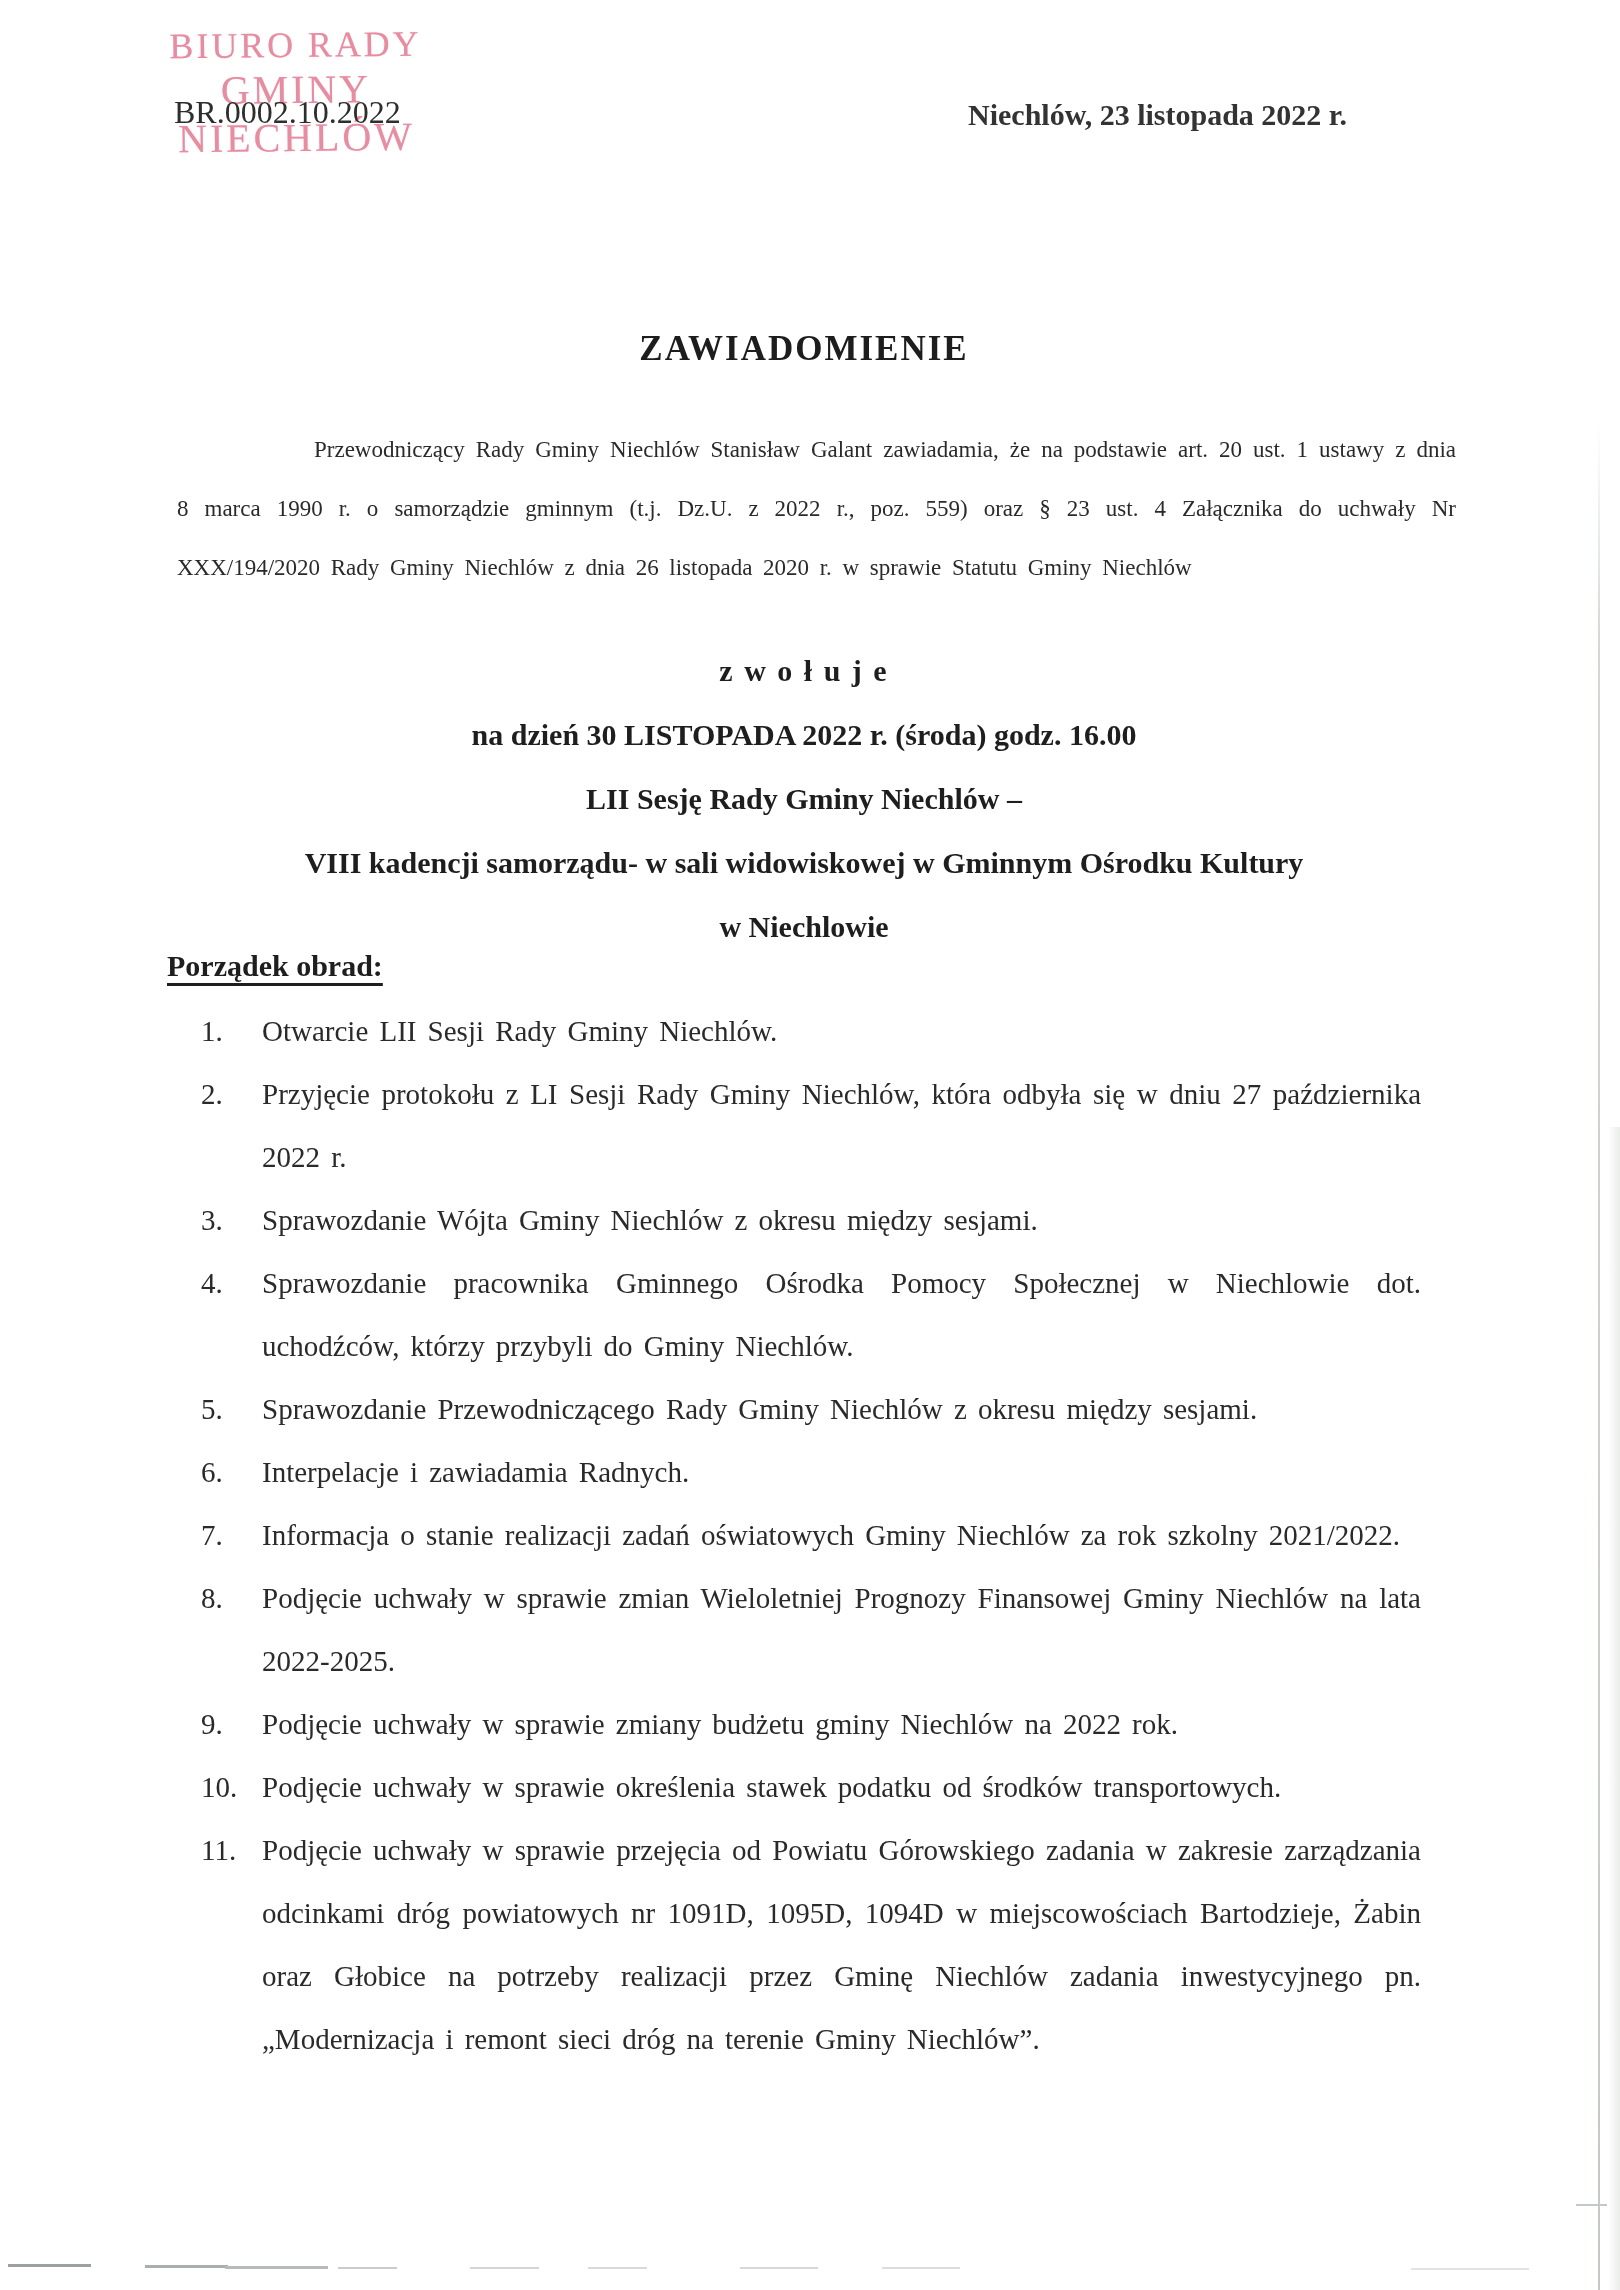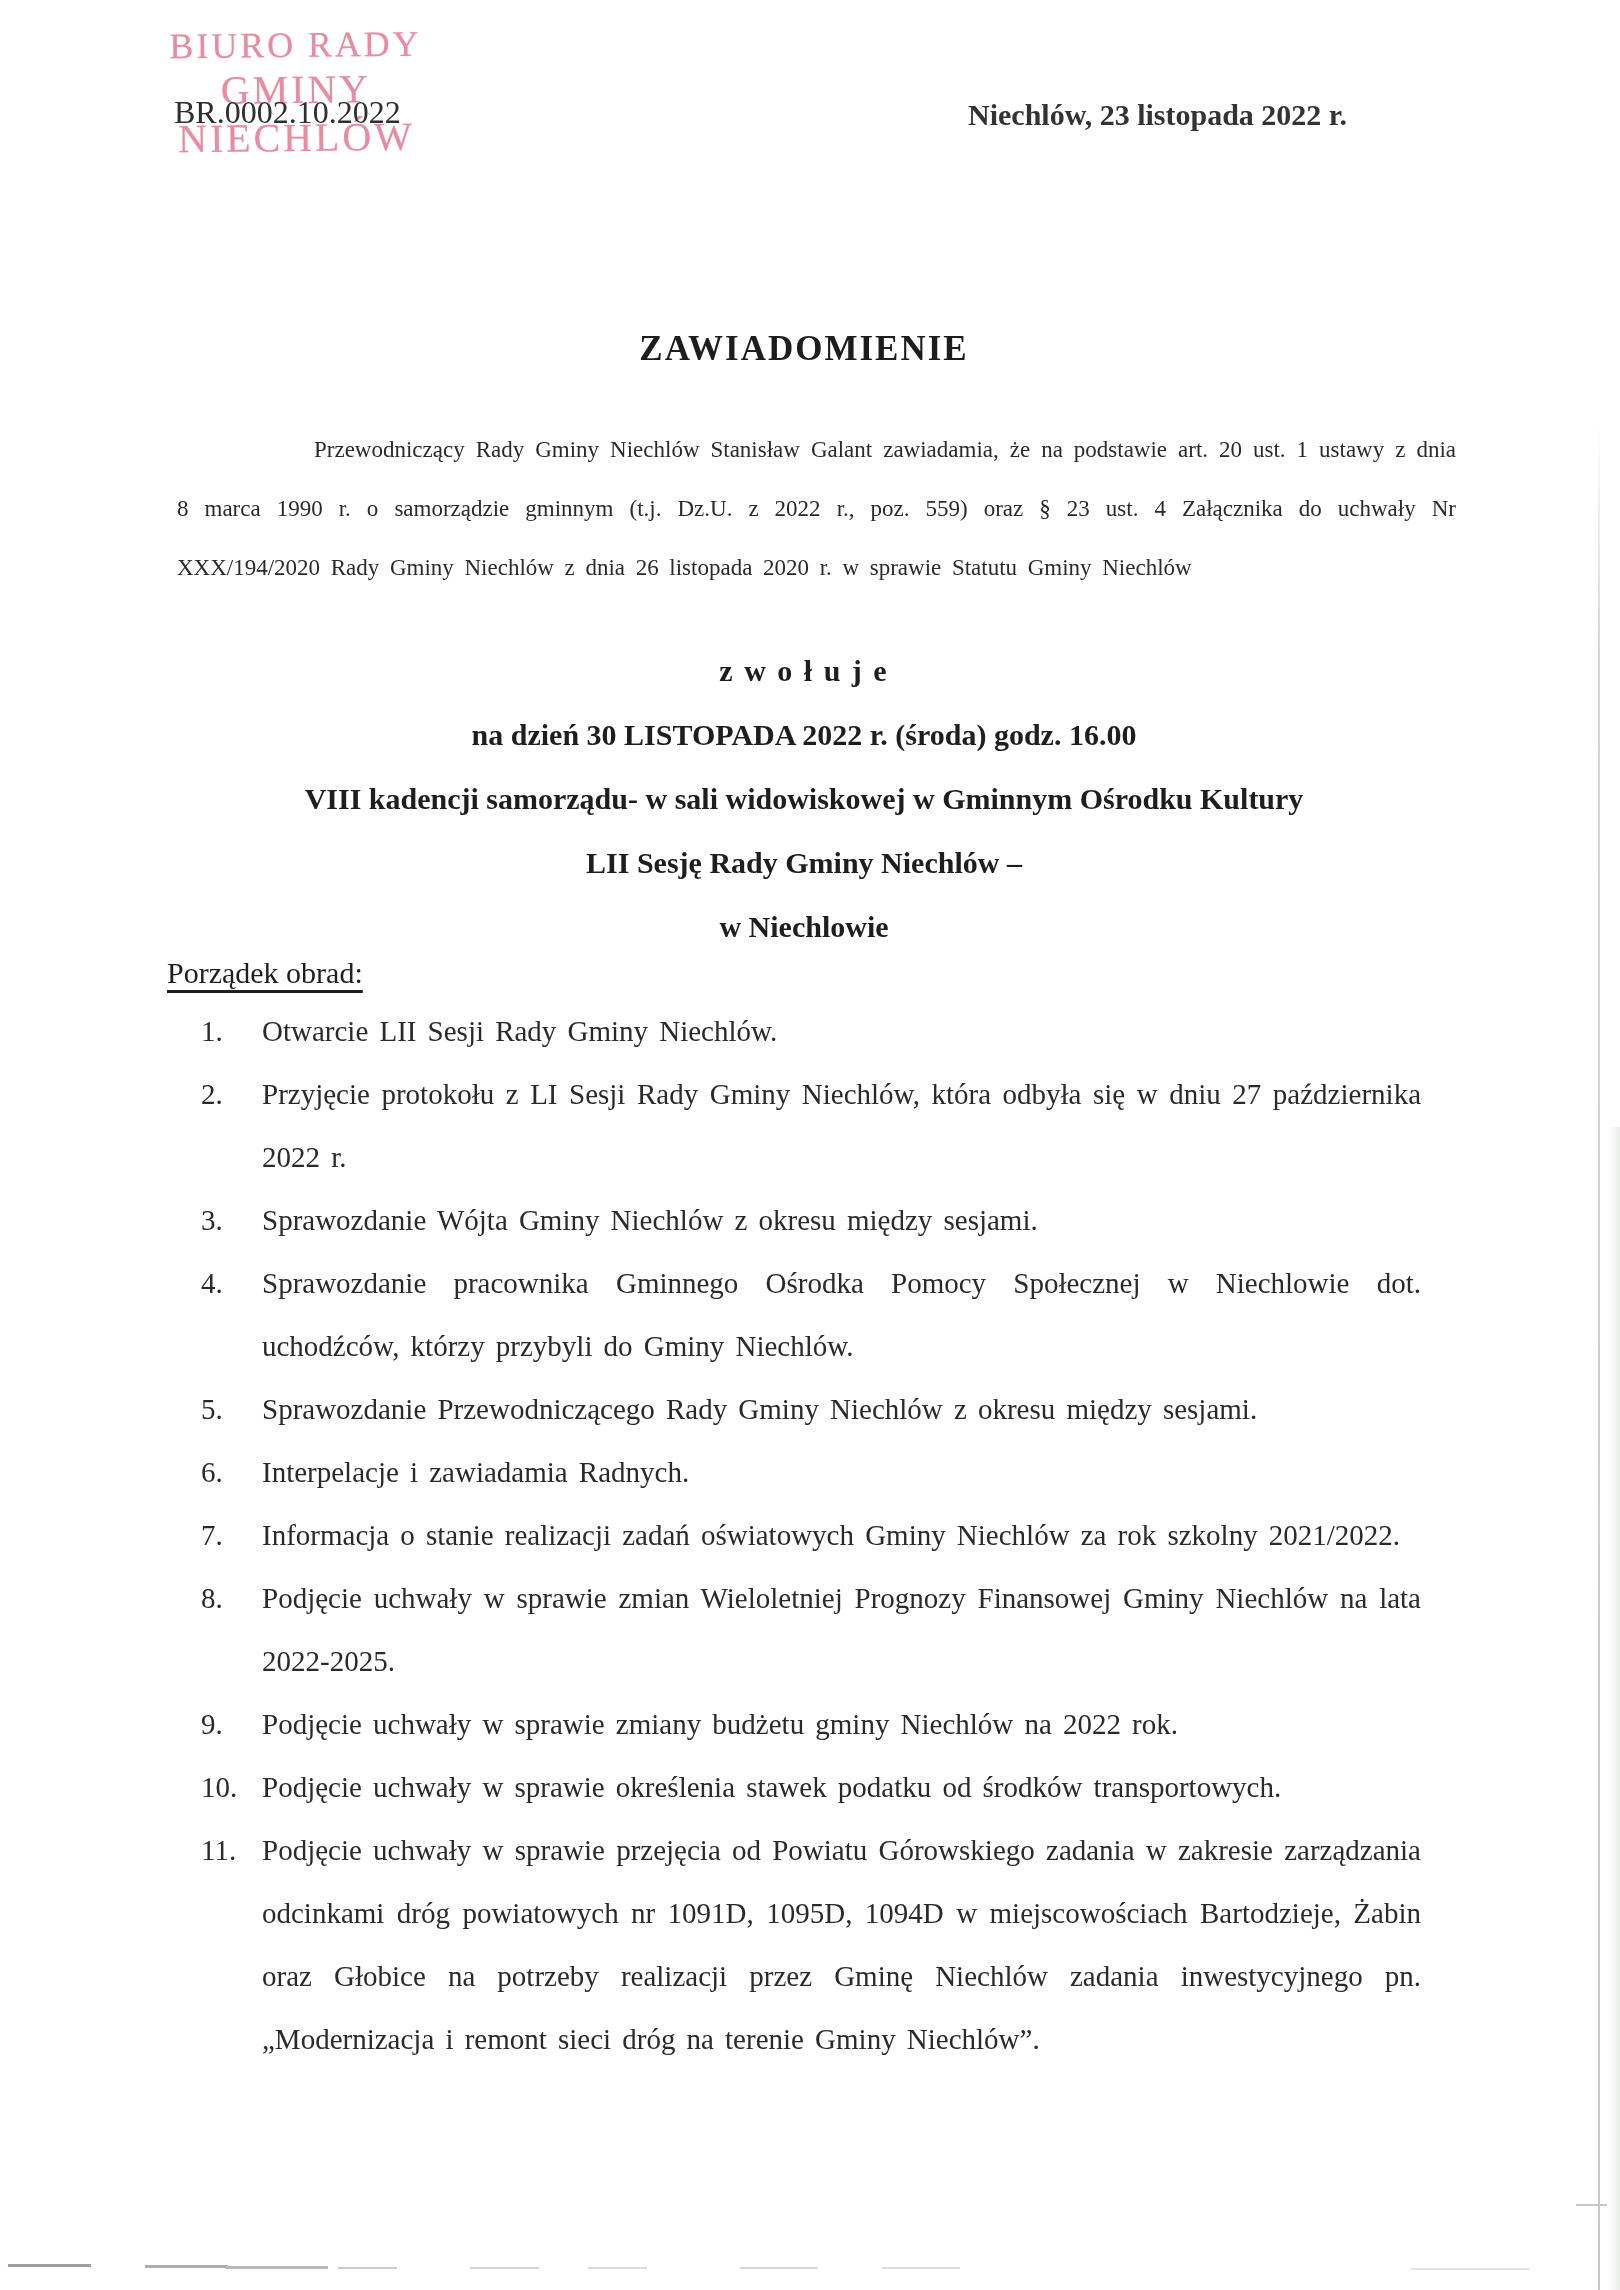--- a/index.html
+++ b/index.html
@@ -95,26 +95,25 @@
     text-decoration-thickness: 2.9px;
     text-underline-offset: 6.9px;
   }
   .hdr.convene > span { letter-spacing: 2px; }
 
   .agenda-heading {
     position: absolute;
     left: 167px;
     top: 949px;
     font-size: 30px;
-    font-weight: normal;
+    font-weight: bold;
     color: #1e1e1e;
     text-decoration: underline;
     text-decoration-thickness: 2.9px;
     text-underline-offset: 6.9px;
-    margin-top: 7px;
   }
 
   
   .agenda {
     position: absolute;
     left: 201px;
     top: 1000px;
     width: 1220px;
     margin: 0;
     padding: 0;
@@ -169,22 +168,22 @@
   <div class="ref">BR.0002.10.2022</div>
   <div class="date">Niechlów, 23 listopada 2022 r.</div>
 
   <h1 class="title">ZAWIADOMIENIE</h1>
 
   <p class="intro">Przewodniczący Rady Gminy Niechlów Stanisław Galant zawiadamia, że na podstawie art. 20 ust. 1 ustawy z dnia 8 marca 1990 r. o samorządzie gminnym (t.j. Dz.U. z 2022 r., poz. 559) oraz § 23 ust. 4 Załącznika do uchwały Nr XXX/194/2020 Rady Gminy Niechlów z dnia 26 listopada 2020 r. w sprawie Statutu Gminy Niechlów</p>
 
   <div class="center-block">
     <div class="hdr convene"><span>z w o ł u j e</span></div>
     <div class="hdr"><span>na dzień 30 LISTOPADA 2022 r. (środa) godz. 16.00</span></div>
+    <div class="hdr"><span>LII Sesję Rady Gminy Niechlów –</span></div>
     <div class="hdr"><span>VIII kadencji samorządu- w sali widowiskowej w Gminnym Ośrodku Kultury</span></div>
-    <div class="hdr"><span>LII Sesję Rady Gminy Niechlów –</span></div>
     <div class="hdr"><span>w Niechlowie</span></div>
   </div>
 
   <div class="agenda-heading">Porządek obrad:</div>
 
   <ol class="agenda">
     <li>
       <span class="num">1.</span>
       <span class="txt">Otwarcie LII Sesji Rady Gminy Niechlów.</span>
     </li>

